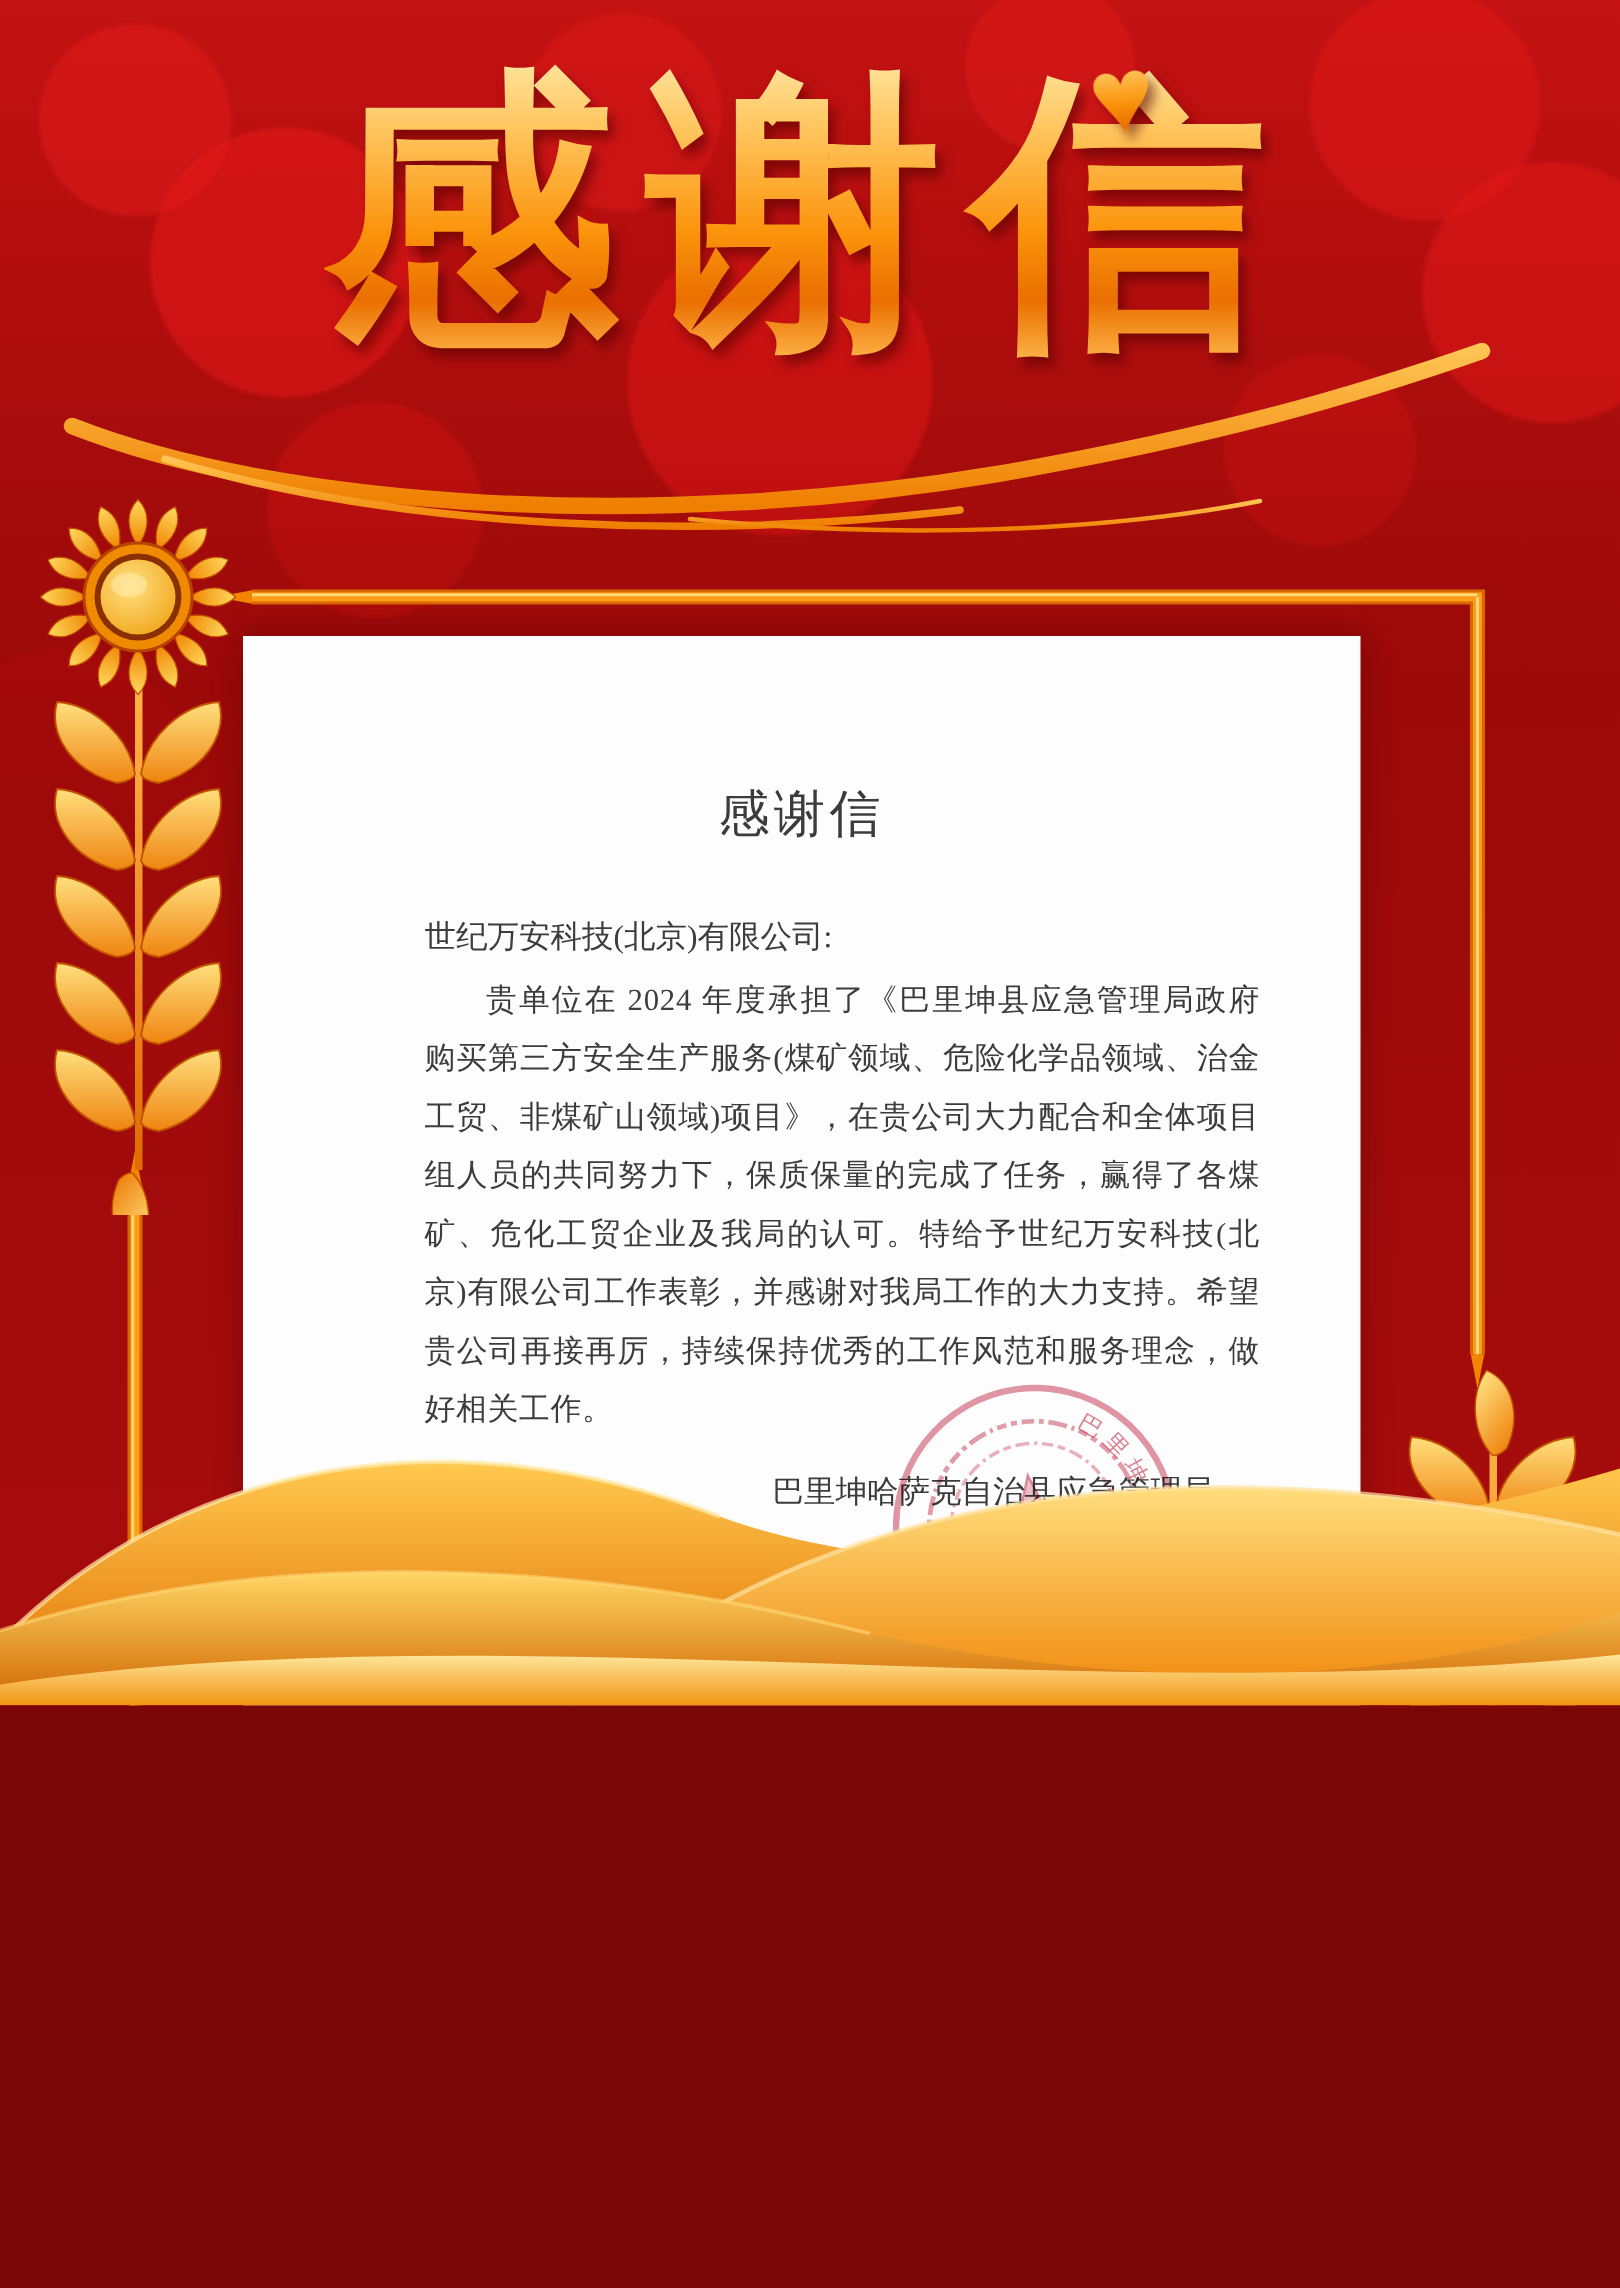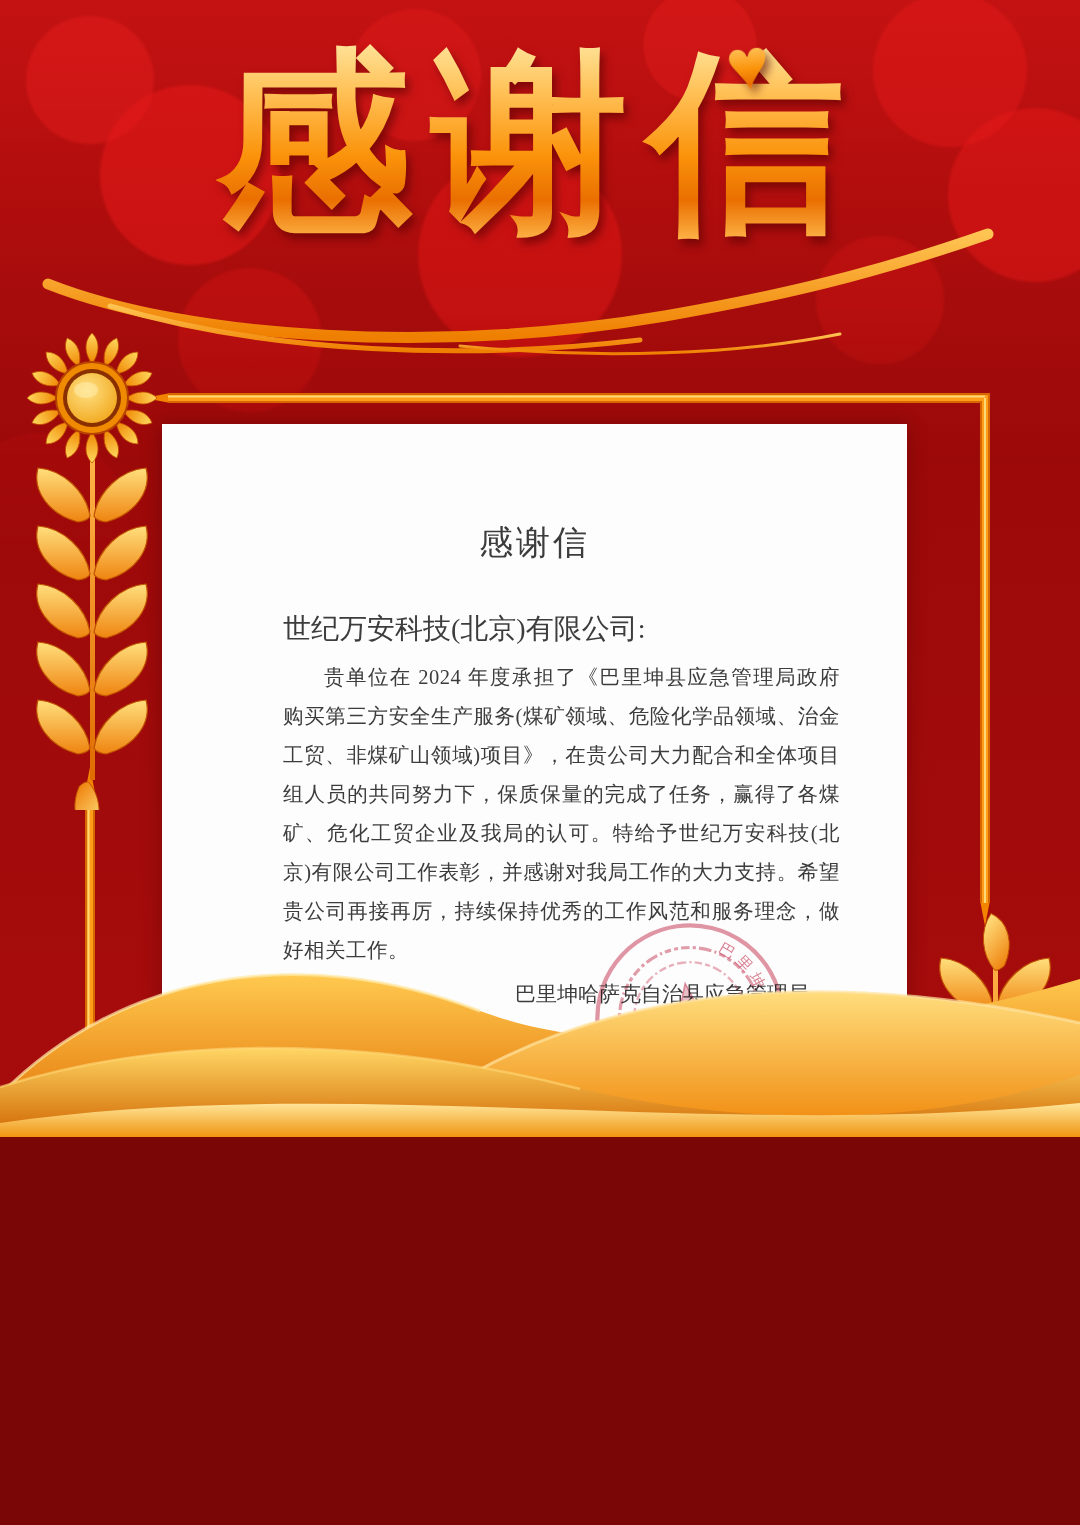--- a/index.html
+++ b/index.html
@@ -42,21 +42,21 @@
   .frame-svg{position:absolute; left:0; top:0; width:1080px; height:1525px; pointer-events:none; z-index:2;}
   .ornament{position:absolute; z-index:4;}
   .ornament.left{left:22px; top:330px; width:140px; height:480px;}
   .ornament.right{right:15px; top:905px; width:140px; height:480px;}
   .paper{
     position:absolute; left:162px; top:424px; width:745px; height:899px;
     background:#fdfdfd; color:#3c3c3c; z-index:1;
     box-shadow:0 0 18px rgba(60,0,0,.35);
   }
   .paper h2{font-size:34px; font-weight:400; letter-spacing:3px; text-align:center; margin:96px 0 0;}
-  .salutation{margin:44px 0 0; padding:0 87px 0 121px; font-size:28px;}
+  .salutation{margin:44px 0 0; padding:0 87px 0 121px; font-size:21px;}
   .letter-body{
     margin:10px 0 0; padding:0 67px 0 121px; font-size:20.5px; line-height:39px;
     text-align:justify; text-indent:2em; letter-spacing:.5px;
   }
   .sig{position:absolute; right:98px; top:556px; text-align:center; font-size:21px;}
   .sig .date{margin-top:17px; letter-spacing:1px;}
   .stamp{
     position:absolute; left:428px; top:494px; width:200px; height:200px;
     transform:rotate(-8deg); opacity:.85; mix-blend-mode:multiply; z-index:5;
   }

